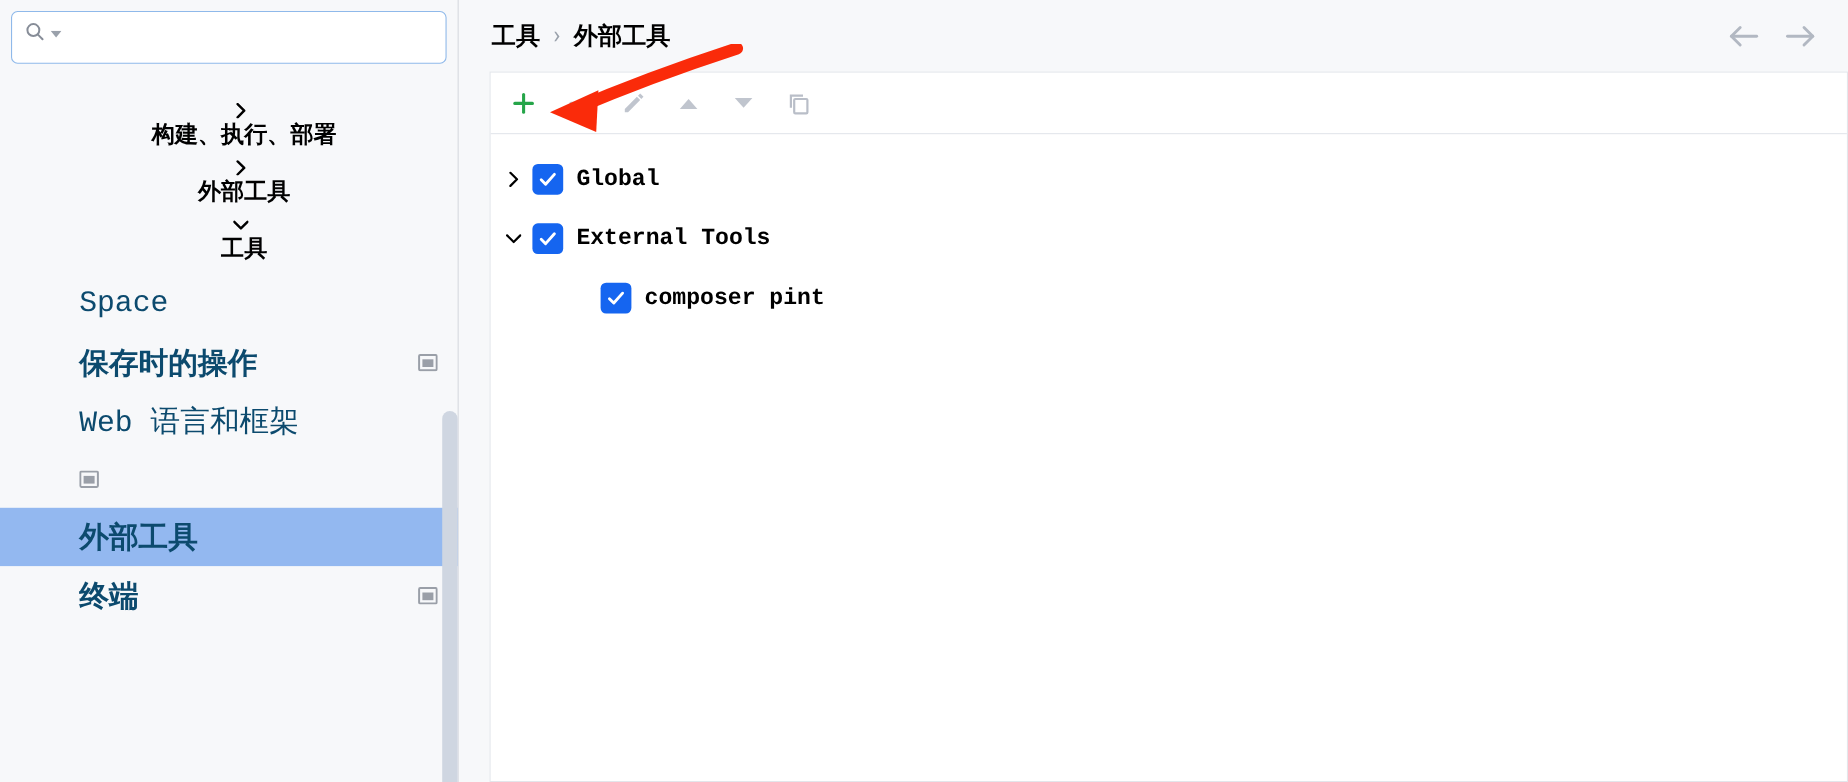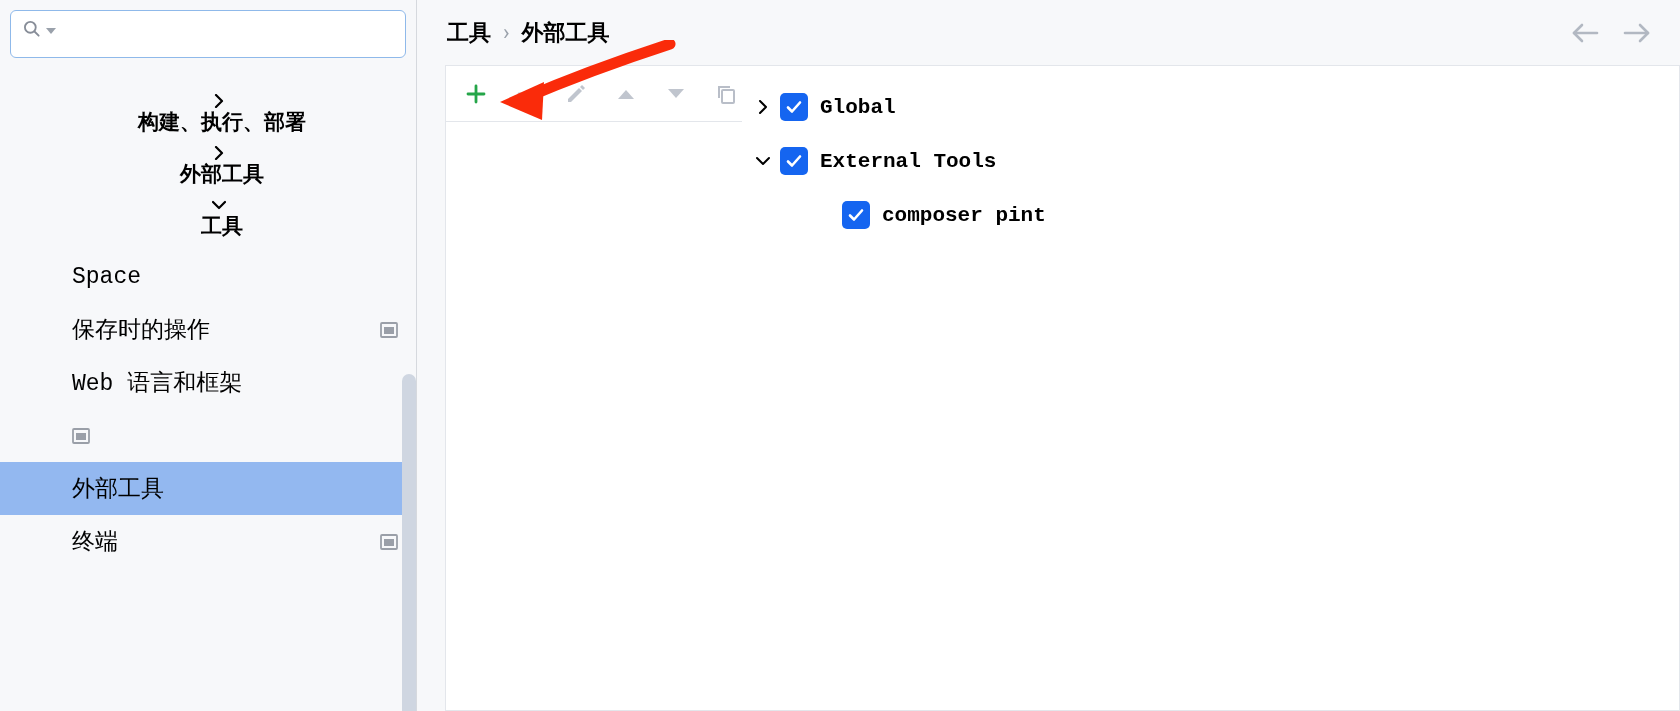--- a/index.html
+++ b/index.html
@@ -90,29 +90,29 @@
     }
     .nav-item .label {
       margin-left: 6px;
     }
     .nav-sub {
       display: flex;
       align-items: center;
       height: 53px;
       padding-left: 72px;
       padding-right: 18px;
-      font-size: 23px;
+      font-size: 27px;
       font-family: "SFMono-Regular", Consolas, "Liberation Mono", Menlo, monospace;
       font-weight: 400;
       cursor: pointer;
-      color: #000000;
+      color: #0c4a6e;
     }
     .nav-sub.sans {
       font-family: -apple-system, BlinkMacSystemFont, "Segoe UI", Roboto, sans-serif;
-      font-weight: 400;
+      font-weight: 700;
     }
     .nav-sub.selected {
       background: #93b8f0;
     }
     .nav-sub .lbl { flex: 1; }
     .popup-icon {
       color: #9a9fa8;
       display: inline-flex;
     }
 
@@ -159,21 +159,21 @@
       display: inline-flex;
       cursor: default;
     }
 
     .panel {
       margin: 0 0 0 28px;
       border: 1px solid #e3e6eb;
       background: #fff;
       flex: 1;
       display: flex;
-      flex-direction: row;
+      flex-direction: column;
       min-height: 0;
       position: relative;
     }
     .toolbar {
       height: 56px;
       display: flex;
       align-items: center;
       padding-left: 14px;
       gap: 18px;
       border-bottom: 1px solid #e3e6eb;

